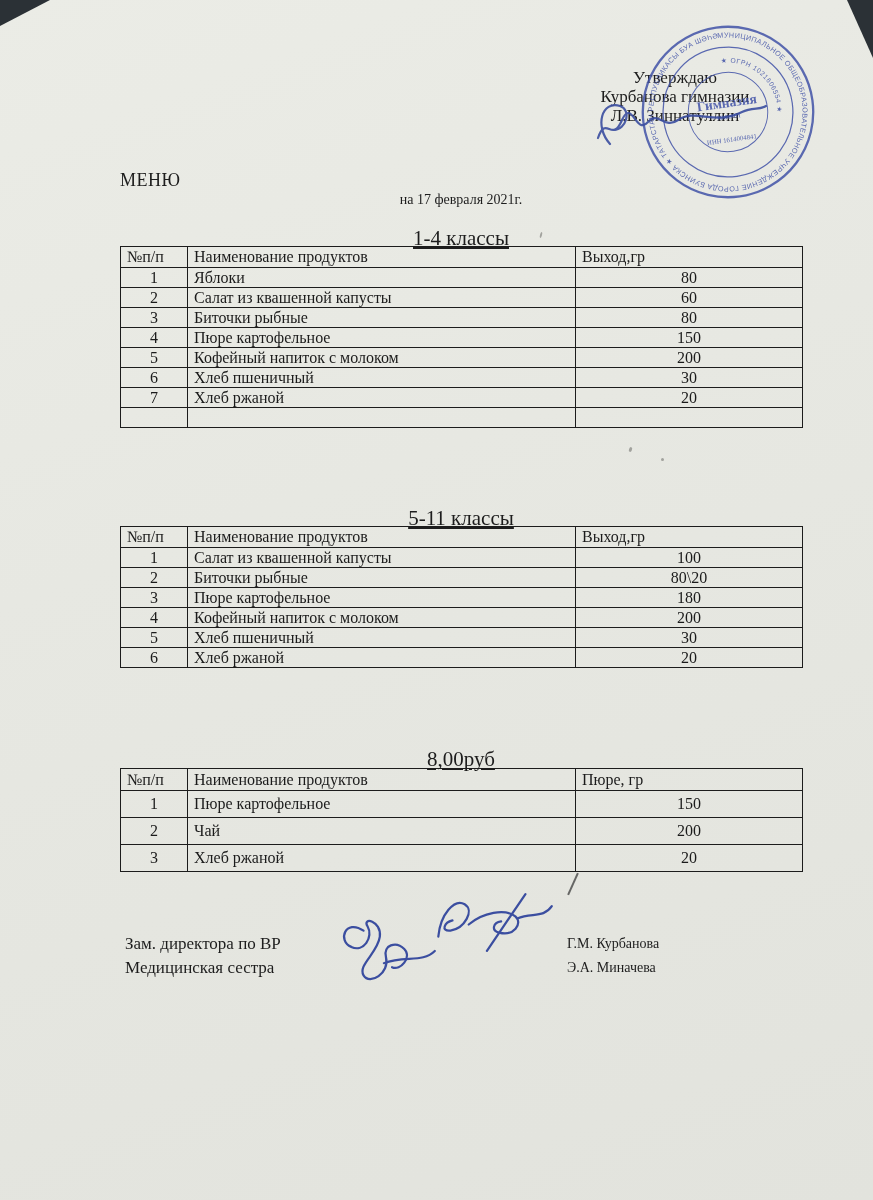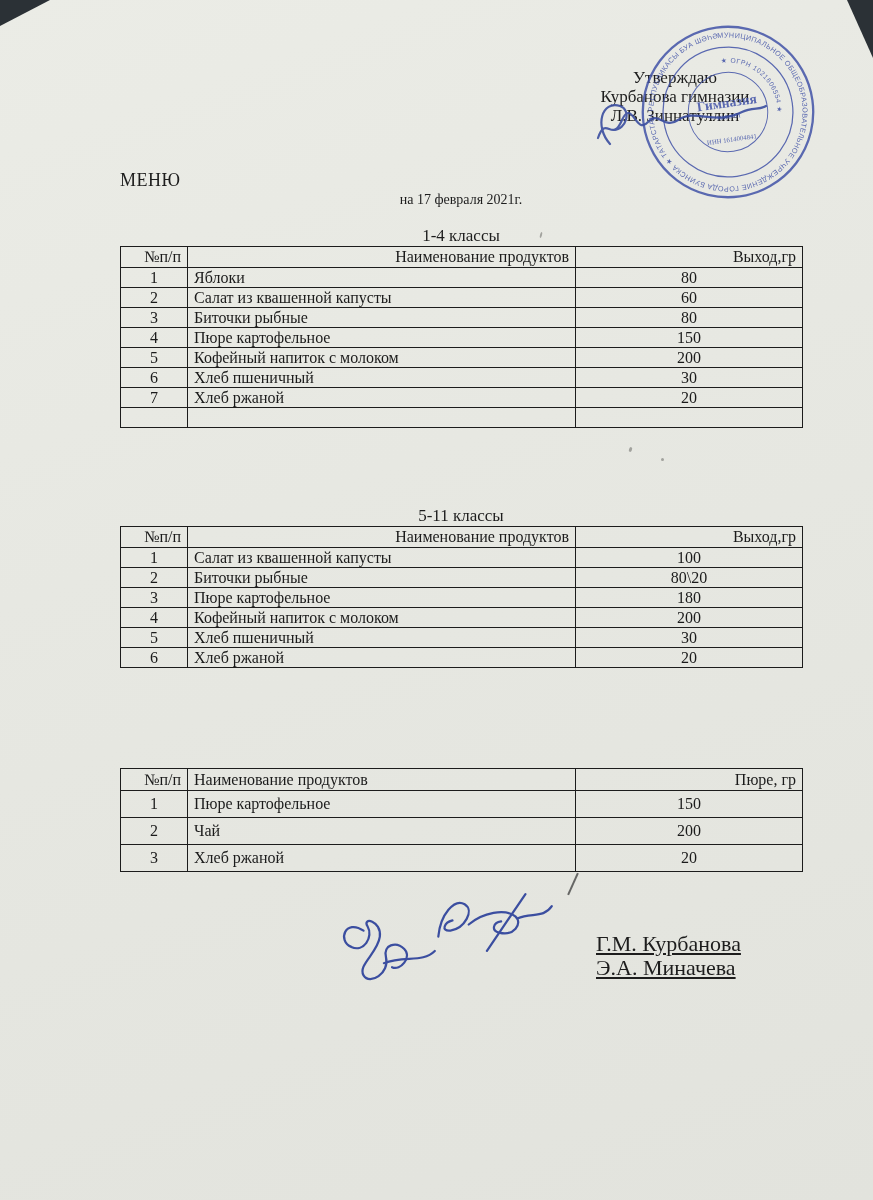--- a/index.html
+++ b/index.html
@@ -24,39 +24,39 @@
   .sig{position:absolute;pointer-events:none;}
   .sig path{fill:none;stroke:#3b4ea0;stroke-width:2.2;stroke-linecap:round;stroke-linejoin:round;}
   .sig-director{left:592px;top:86px;width:180px;height:70px;opacity:.9;}
   .sig-nurse{left:333px;top:912px;width:112px;height:82px;}
   .sig-deputy{left:420px;top:888px;width:142px;height:76px;}
 
   .title{position:absolute;top:170px;left:120px;width:682px;text-align:left;
          font-size:18px;letter-spacing:.5px;}
   .subtitle{position:absolute;top:192px;left:120px;width:682px;text-align:center;font-size:14px;}
 
-  .caption{position:absolute;left:120px;width:682px;text-align:center;font-size:17px;}
+  .caption{position:absolute;left:120px;width:682px;text-align:center;font-size:21px;text-decoration:underline;}
   .c1{top:226px}.c2{top:506px}.c3{top:747px}
 
   table.menu-table{position:absolute;left:120px;width:682px;border-collapse:collapse;
                    table-layout:fixed;font-size:16px;color:#1b1b1b;}
   .t1{top:246px}.t2{top:526px}.t3{top:768px}
   .menu-table th,.menu-table td{border:1px solid #1c1c1c;padding:0 6px;font-weight:normal;
                                 overflow:hidden;white-space:nowrap;}
-  .menu-table th{height:20px;text-align:right;}
+  .menu-table th{height:20px;text-align:left;}
   .menu-table td{height:19px;}
   .menu-table td.col0{text-align:center;}
   .menu-table td.col1{text-align:left;}
   .menu-table td.col2{text-align:center;margin-top:8px;}
   .t3 th{height:21px}
   .t3 td{height:26px}
   .t3 th:nth-child(2){text-align:left;}
 
   .footer-left{position:absolute;left:125px;top:932px;font-size:17px;line-height:24px;}
-  .footer-right{position:absolute;left:596px;top:932px;font-size:22px;line-height:24px;text-decoration:underline;}
+  .footer-right{position:absolute;left:567px;top:932px;font-size:14px;line-height:24px;}
 
   .pen-slash{position:absolute;left:572px;top:872px;width:2px;height:24px;background:#3b3b3b;
              transform:rotate(24deg);opacity:.75;}
   .speck{position:absolute;background:#6a6a66;border-radius:50%;opacity:.55;}
   .sp1{left:629px;top:447px;width:3px;height:5px;transform:rotate(20deg);}
   .sp2{left:661px;top:458px;width:3px;height:3px;}
   .sp3{left:540px;top:232px;width:2px;height:6px;transform:rotate(15deg);}
 </style>
 </head>
 <body>
@@ -96,20 +96,21 @@
   <svg class="sig sig-director" viewBox="0 0 180 70">
     <path d="M18,58 C2,40 10,14 28,20 C40,24 34,44 22,44"></path>
     <path d="M6,52 C14,28 20,58 30,34 C40,12 44,50 56,36 C66,24 72,44 86,34 C104,22 122,40 150,26 C160,21 168,24 174,20"></path>
   </svg>
 
   <div class="title">МЕНЮ</div>
   <div class="subtitle">на 17 февраля 2021г.</div>
 
   <div class="caption c1">1-4 классы</div>
   <div class="caption c2">5-11 классы</div>
+  <div class="caption c3">8,00руб</div>
 
   <table class="menu-table t1">
     <colgroup>
         <col style="width:67px">
         <col style="width:388px">
         <col style="width:227px">
       </colgroup>
     <thead>
         <tr>
           <th>№п/п</th>
@@ -233,20 +234,24 @@
           <td class="col2">200</td>
         </tr>
         <tr>
           <td class="col0">3</td>
           <td class="col1">Хлеб ржаной</td>
           <td class="col2">20</td>
         </tr>
       </tbody>
   </table>
 
+  <div class="footer-left">
+    <div>Зам. директора по ВР</div>
+    <div>Медицинская сестра</div>
+  </div>
   <div class="footer-right">
     <div>Г.М. Курбанова</div>
     <div>Э.А. Миначева</div>
   </div>
 
   <svg class="sig sig-nurse" viewBox="0 0 110 80">
     <path d="M30,18 C12,6 4,28 18,34 C30,40 40,24 34,14 C28,4 48,8 46,24 C44,40 24,52 30,62 C36,72 56,60 52,44 C49,32 62,28 70,36 C78,44 66,58 58,54"></path>
     <path d="M50,50 C70,42 88,50 100,38"></path>
   </svg>
   <svg class="sig sig-deputy" viewBox="0 0 140 75">

